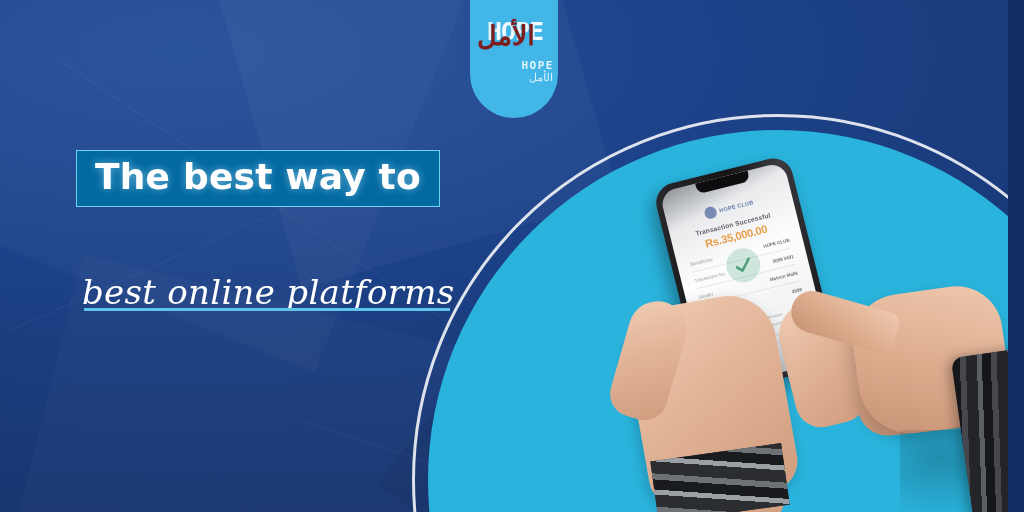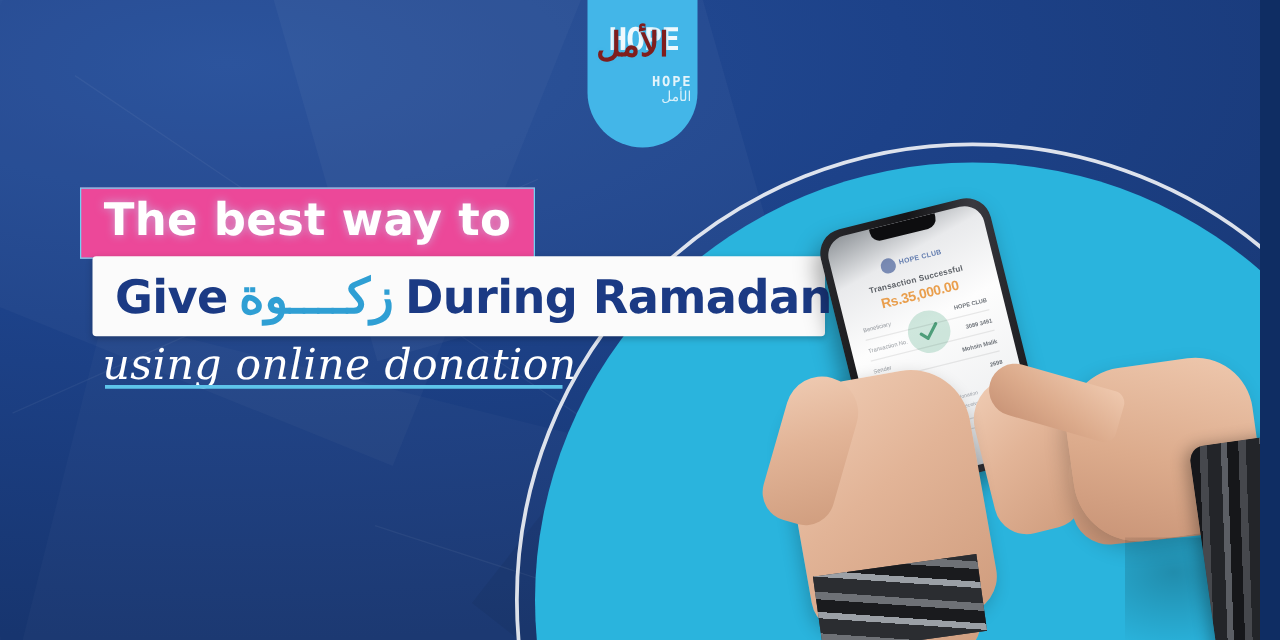--- a/index.html
+++ b/index.html
@@ -59,22 +59,22 @@
   
   .circle-wrap{position:absolute;right:-120px;top:130px;width:700px;height:700px;}
   .circle-fill{position:absolute;inset:0;border-radius:50%;background:#2ab4dd;}
   .circle-ring{
     position:absolute;left:-16px;top:-16px;width:732px;height:732px;
     border-radius:50%;border:3px solid rgba(255,255,255,.85);
   }
 
   
   .hl-1{
-    position:absolute;left:64px;top:150px;
-    background:#ec4899;border:1px solid #6fd3f2;
+    position:absolute;left:76px;top:150px;
+    background:#0369a1;border:1px solid #6fd3f2;
     padding:5px 18px 9px 18px;
     color:#ffffff;font-size:36px;font-weight:600;letter-spacing:.2px;
     font-family:"DejaVu Sans",sans-serif;
     text-shadow:0 0 8px rgba(180,235,255,.55);
   }
   .hl-2{
     position:absolute;left:74px;top:205px;width:586px;height:64px;
     background:#fbfbfb;border-radius:3px;
     display:flex;align-items:center;padding-left:18px;
     box-shadow:0 2px 5px rgba(0,0,0,.22);
@@ -226,27 +226,22 @@
     <div class="logo-inner">
       <div class="logo-hope">HOPE</div>
       <div class="logo-ar">الأمل</div>
       <div class="logo-club">HOPE</div>
       <div class="logo-ar2">الأمل</div>
     </div>
   </div>
 
   <div class="hl-1">The best way to</div>
 
-  <div class="hl-2">
-    <span class="w">Give</span>
-    <span class="ar">زكــــوة</span>
-    <span class="w">During Ramadan</span>
-  </div>
-
-  <div class="hl-3">using online donation</div>
+
+  <div class="hl-3">best online platforms</div>
   <div class="hl-3-underline"></div>
 
   <div class="hand skin hand-l-fing"></div>
 
   <div class="phone">
     <div class="phone-body">
       <div class="phone-screen">
         <div class="notch"></div>
 
         <div class="rcpt">

